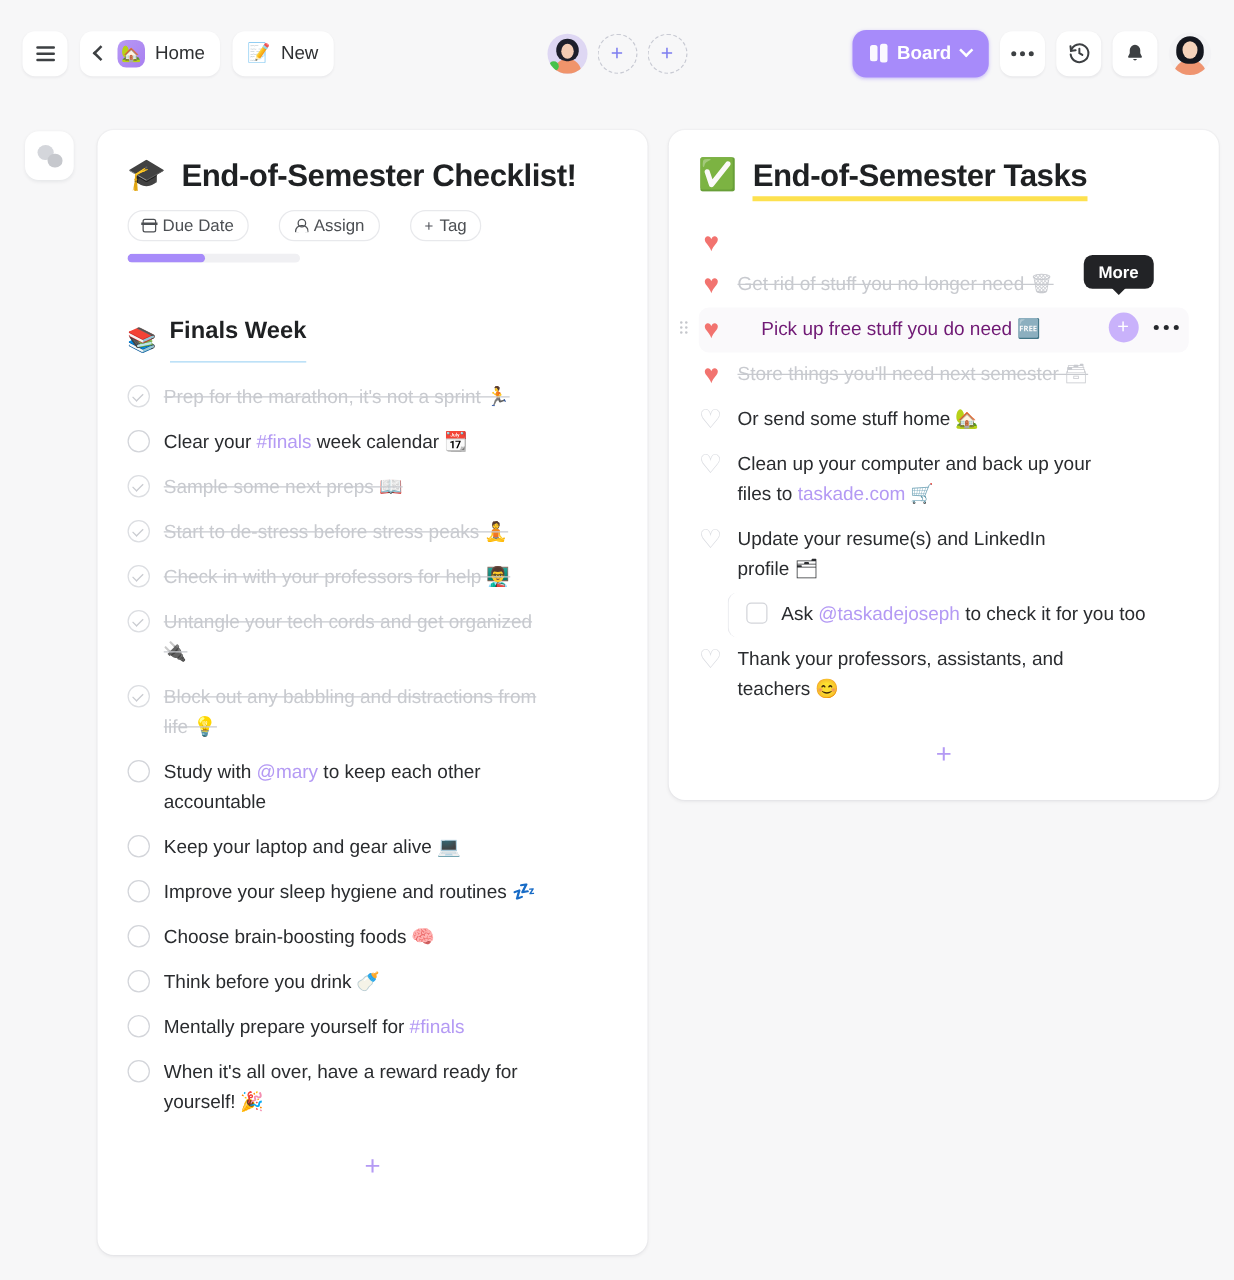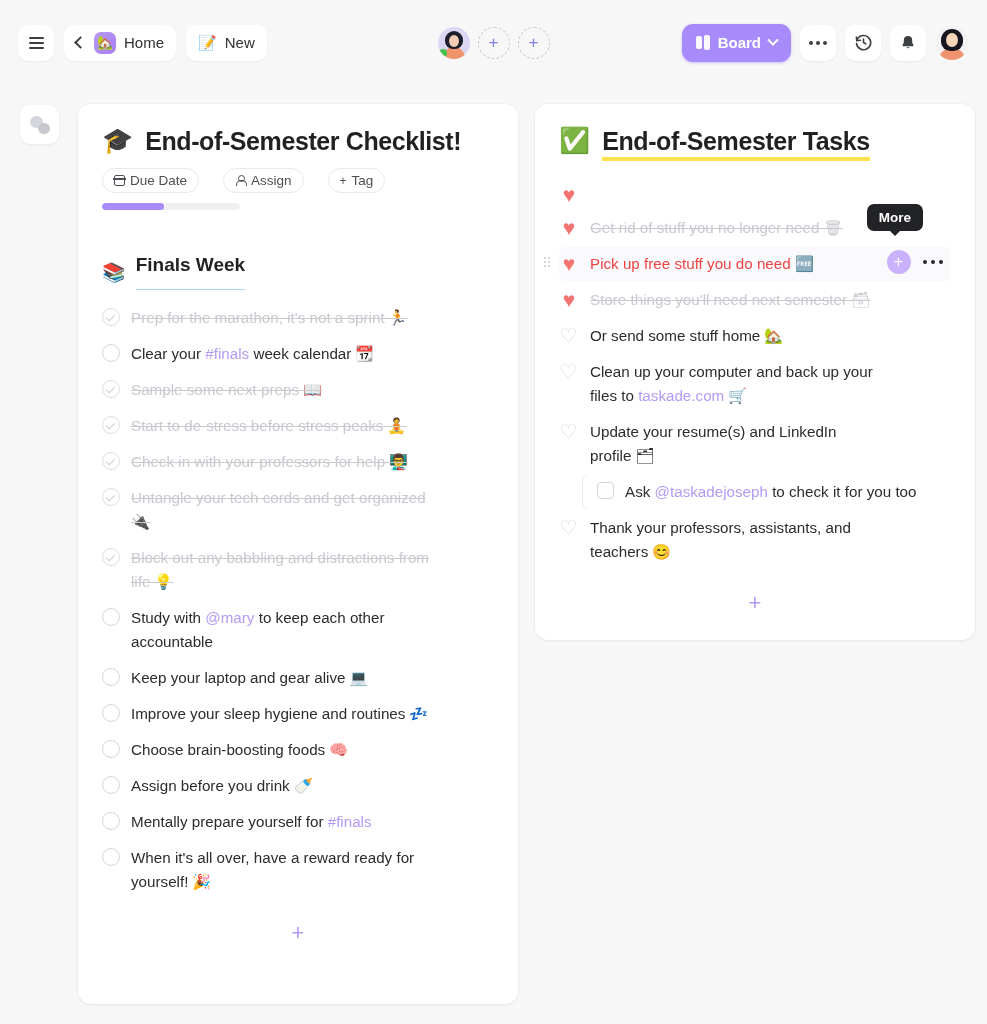--- a/index.html
+++ b/index.html
@@ -234,21 +234,21 @@
     font-size: 15.2px;
     line-height: 1.58;
     color: #2a2c2f;
     max-width: 305px;
   }
   .txt.done {
     color: #c8cacf;
     text-decoration: line-through;
     text-decoration-color: #c8cacf;
   }
-  .txt.dimmed { color: #ef4444; }
+  .txt.dimmed { color: #701a75; margin-left: 19px; }
   .tag { color: #b49af4; }
   .ment { color: #b49af4; }
   .link { color: #b49af4; }
 
   
   .drag-handle {
     position: absolute; left: -15px; top: 11px;
     display: grid; grid-template-columns: 2px 2px; gap: 2px 2px;
     cursor: grab;
   }
@@ -438,21 +438,21 @@
       <div class="row">
         <span class="cb"></span>
         <span class="txt">Improve your sleep hygiene and routines 💤</span>
       </div>
       <div class="row">
         <span class="cb"></span>
         <span class="txt">Choose brain-boosting foods 🧠</span>
       </div>
       <div class="row">
         <span class="cb"></span>
-        <span class="txt">Assign before you drink 🍼</span>
+        <span class="txt">Think before you drink 🍼</span>
       </div>
       <div class="row">
         <span class="cb"></span>
         <span class="txt"><span>Mentally prepare yourself for </span><span class="tag">#finals</span></span>
       </div>
       <div class="row">
         <span class="cb"></span>
         <span class="txt">When it's all over, have a reward ready for yourself! 🎉</span>
       </div>
     </div>

